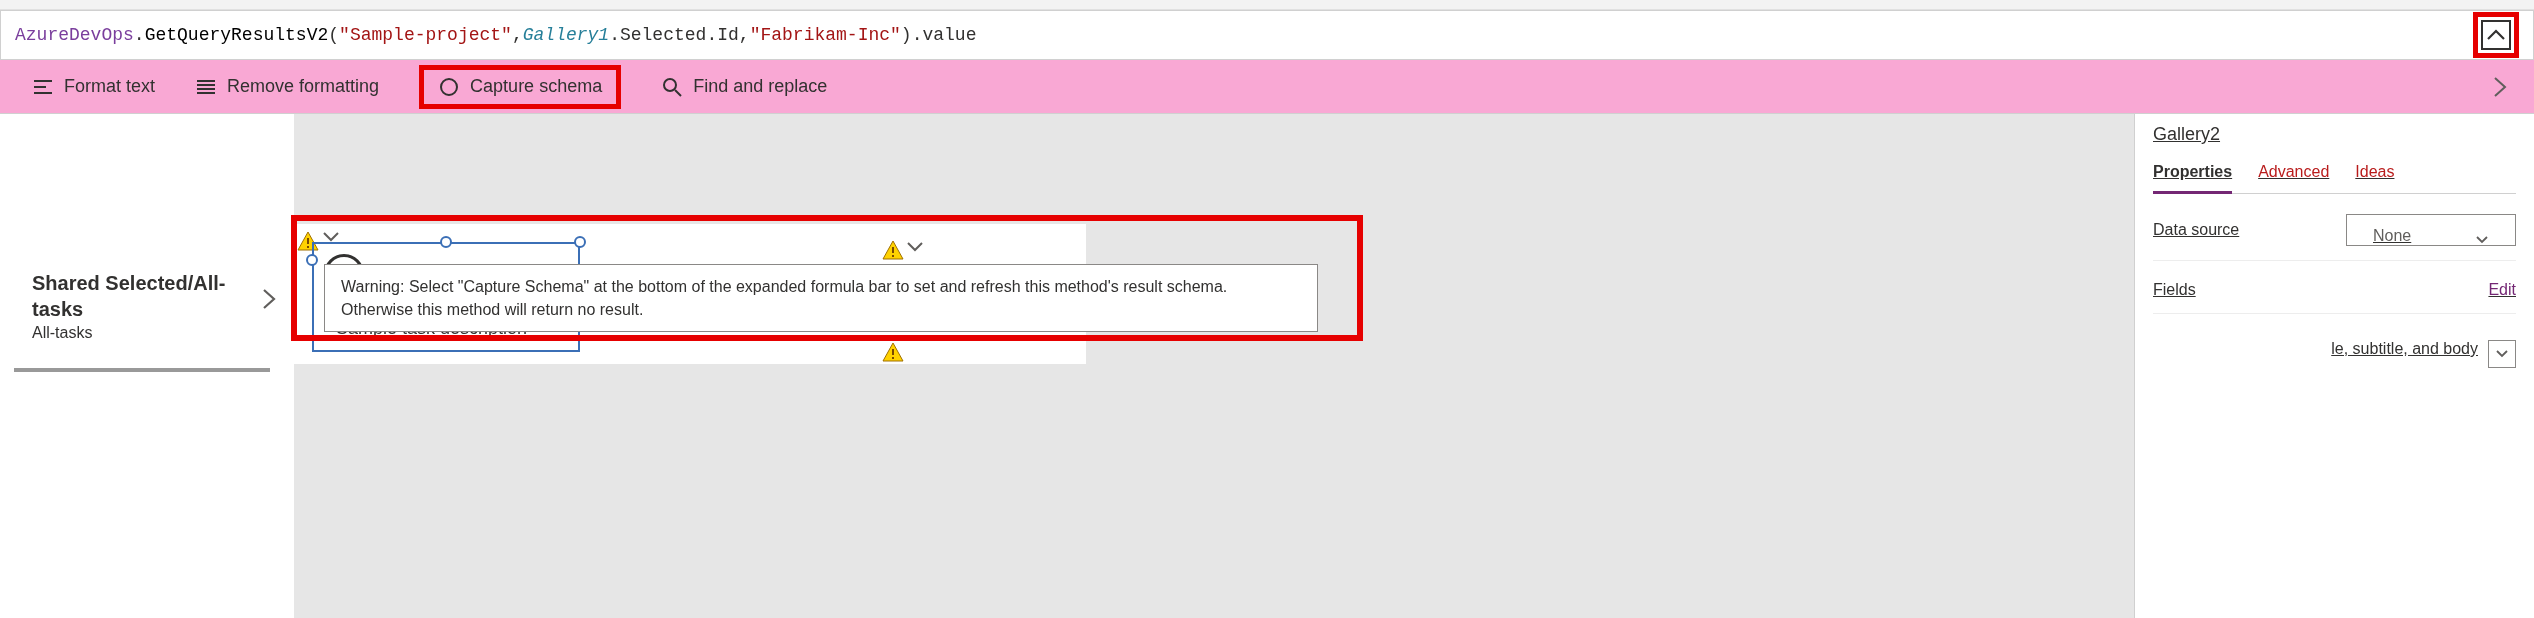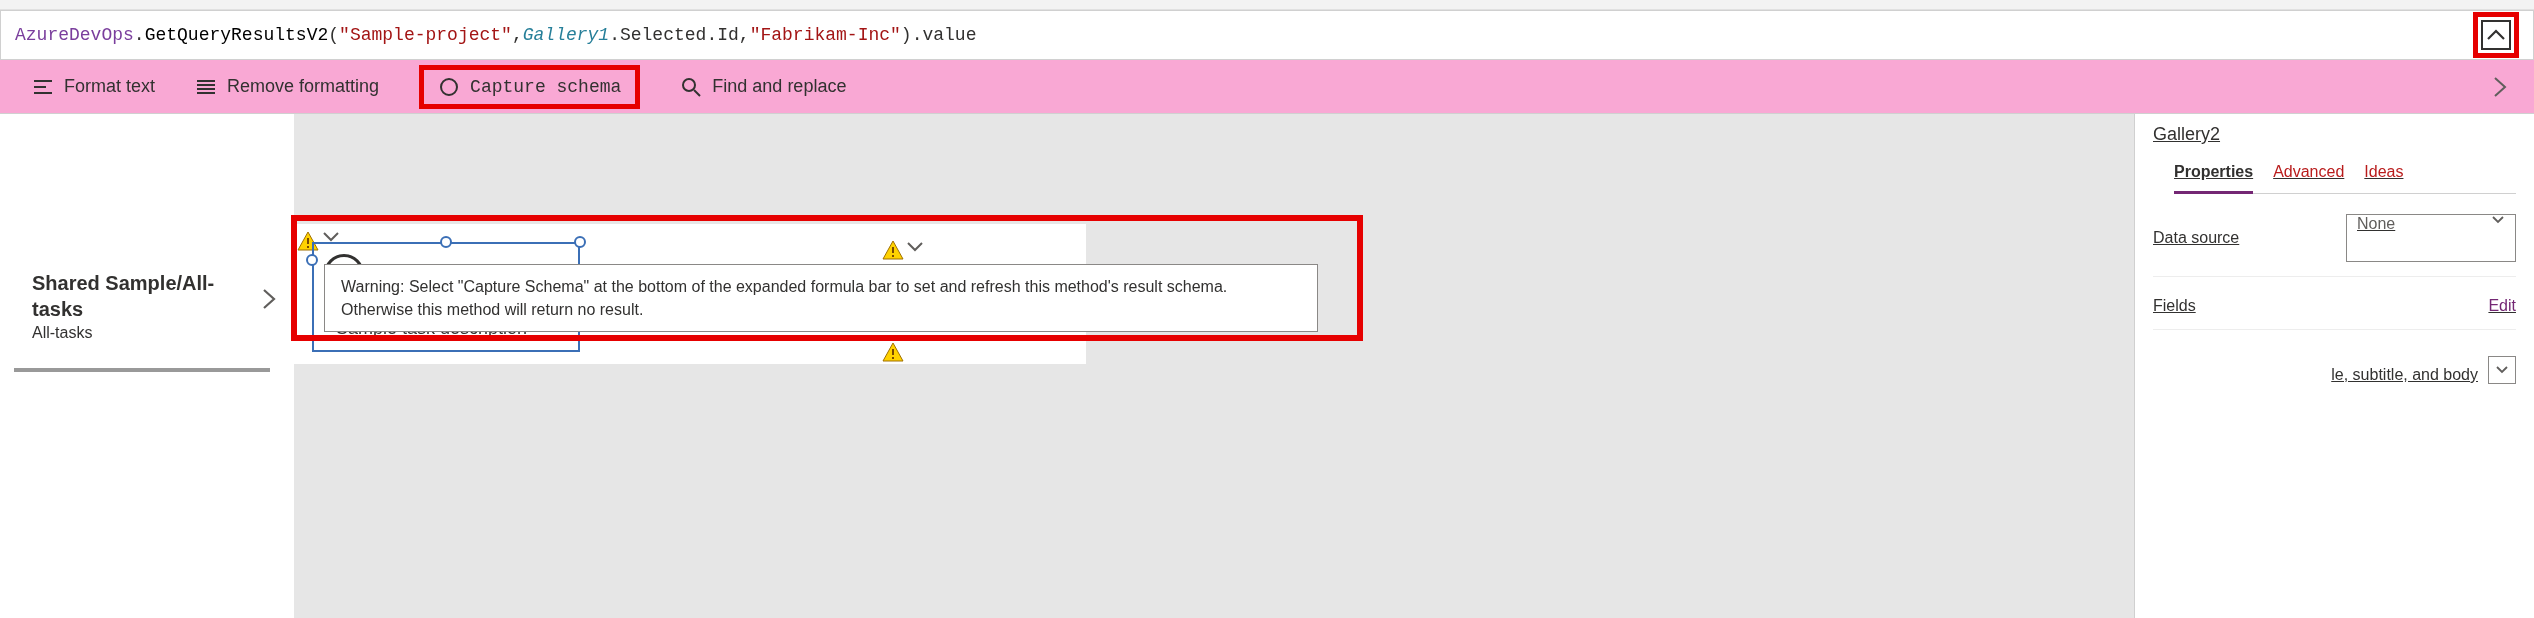--- a/index.html
+++ b/index.html
@@ -75,21 +75,20 @@
   .fx-toolbar .item .icon {
     display: inline-flex;
     align-items: center;
     justify-content: center;
     width: 22px;
     height: 22px;
   }
   .capture-highlight {
     border: 5px solid #e60000;
     padding: 6px 14px;
-    font-family: Liberation Mono, monospace;
   }
   .toolbar-right-chevron {
     margin-left: auto;
     padding-right: 26px;
     font-size: 22px;
     color: #605e5c;
     cursor: pointer;
   }
   
   .main {
@@ -227,23 +226,22 @@
     gap: 6px;
     text-decoration: underline;
   }
   .rp-title {
     font-size: 18px;
     color: #323130;
     margin-bottom: 4px;
   }
   .rp-tabs {
     display: flex;
-    gap: 20px;
+    gap: 26px;
     border-bottom: 1px solid #d0d0d0;
-    margin-left: 21px;
   }
   .rp-tab {
     font-size: 16px;
     padding: 8px 0 10px 0;
     color: #b91c1c;
     cursor: pointer;
   }
   .rp-tab.active {
     color: #323130;
     font-weight: 600;
@@ -253,27 +251,27 @@
   .rp-row {
     display: flex;
     align-items: center;
     justify-content: space-between;
     padding: 14px 0;
     border-bottom: 1px solid #ededed;
     font-size: 16px;
   }
   .rp-select {
     width: 170px;
-    height: 48px;
+    height: 32px;
     border: 1px solid #8a8886;
     background: #fff;
     display: flex;
-    align-items: flex-start;
+    align-items: flex-end;
     justify-content: space-between;
-    padding: 0 10px;
+    padding: 0 26px;
     color: #605e5c;
     cursor: pointer;
   }
   .rp-link {
     color: #742774;
     cursor: pointer;
   }
   .rp-layout-row {
     display: flex;
     align-items: flex-start;
@@ -348,21 +346,21 @@
       </svg>
   </div>
 </div>
 
 <div class="main">
 
   <div class="left-panel">
     <div class="left-spacer"></div>
     <div class="tree-block">
       <div class="tree-row">
-        <div class="tree-title">Shared Sample/All-tasks</div>
+        <div class="tree-title">Shared Selected/All-tasks</div>
         <div class="tree-chevron">
           <svg width="14" height="22" viewBox="0 0 14 22">
               <path d="M2 2l10 9-10 9" stroke="#605e5c" stroke-width="2.2" fill="none"></path>
             </svg>
         </div>
       </div>
       <div class="tree-sub">All-tasks</div>
     </div>
     <div class="tree-underline"></div>
   </div>
@@ -439,21 +437,21 @@
       </div>
     </div>
 
     <div class="rp-row">
       <span>Fields</span>
       <span class="rp-link">Edit</span>
     </div>
 
     <div class="rp-layout-row">
       <span style="visibility:hidden">Layout</span>
-      <div style="display:flex; align-items:flex-end; gap:10px;">
+      <div style="display:flex; align-items:flex-start; gap:10px;">
         <span style="text-align:right; max-width:160px;">le, subtitle, and body</span>
         <div class="rp-chevron-toggle">
           <svg width="14" height="10" viewBox="0 0 14 10">
               <path d="M2 2l5 5 5-5" stroke="#605e5c" stroke-width="1.8" fill="none"></path>
             </svg>
         </div>
       </div>
     </div>
 
   </div>

